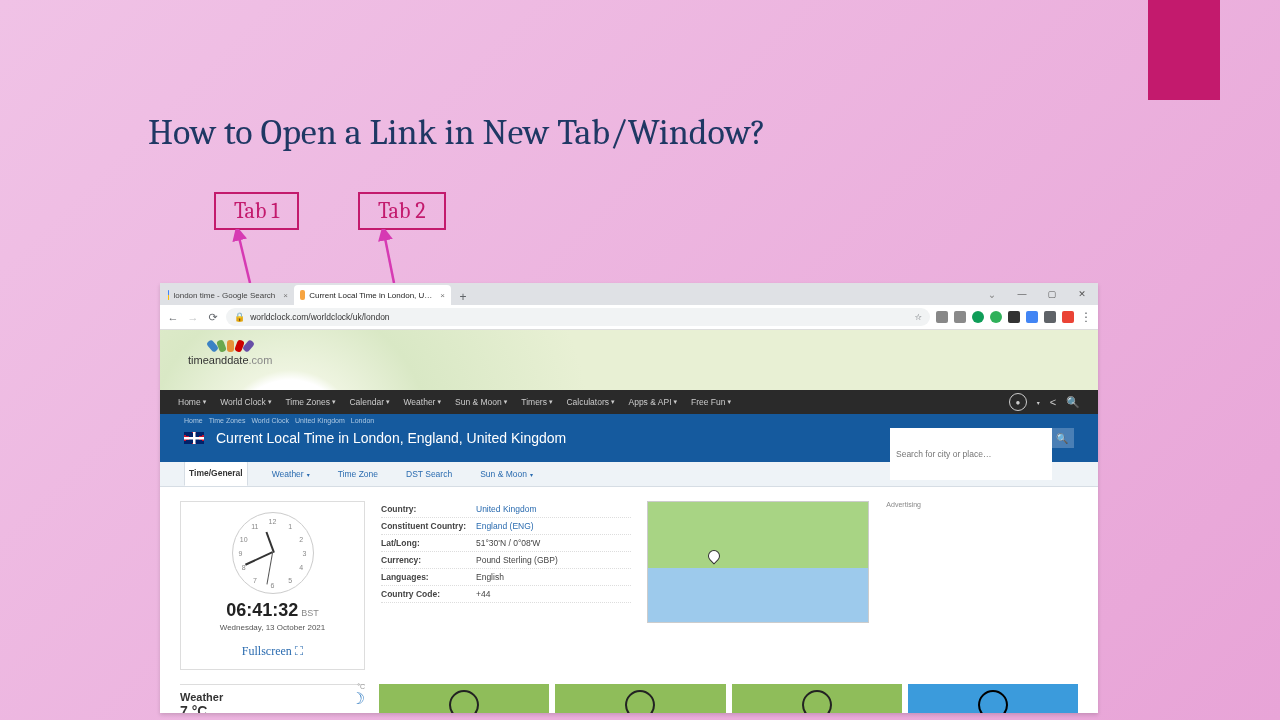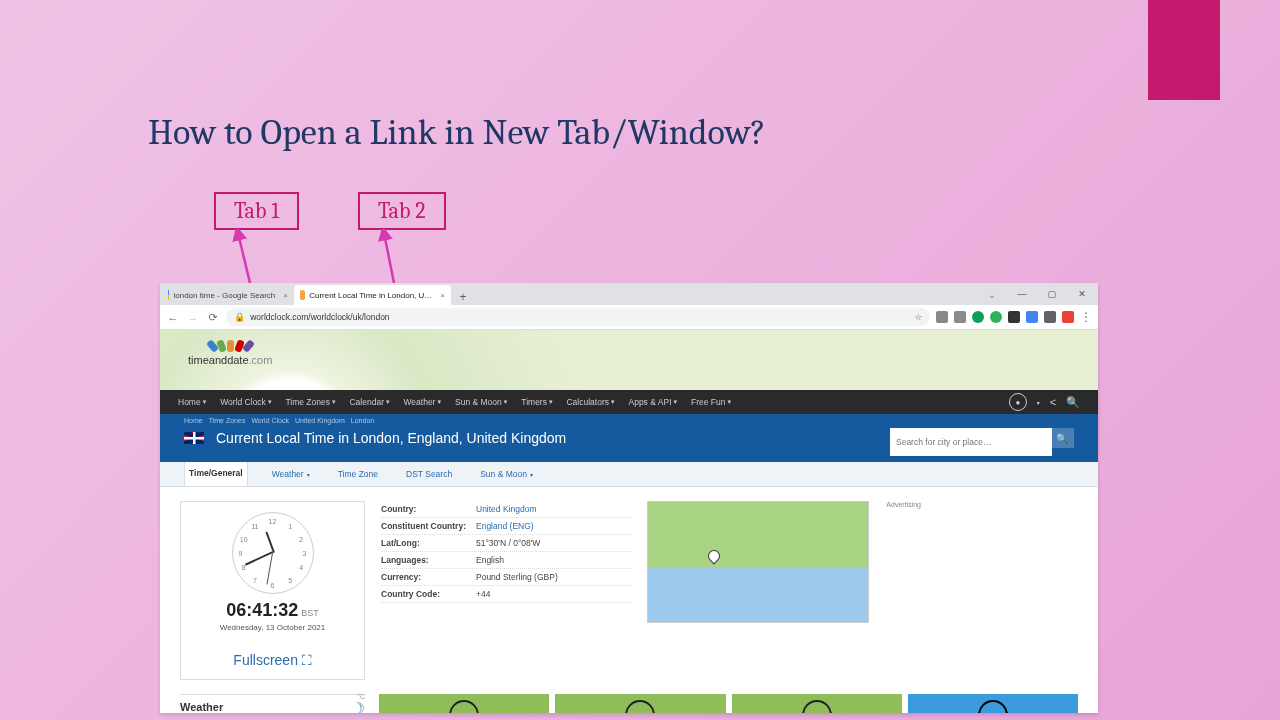--- a/index.html
+++ b/index.html
@@ -36,21 +36,21 @@
   .nav .sp{flex:1;}
   .nav .chev{font-size:7px;}
   .nav-right{display:flex;gap:10px;align-items:center;font-size:11px;}
   
   .bluebar{height:48px;background:#155a9e;display:flex;align-items:center;padding:0 24px 0 56px;color:#fff;position:relative;}
   .flag{width:20px;height:12px;position:absolute;left:24px;top:18px;background:linear-gradient(#012169,#012169);}
   .flag::before{content:"";position:absolute;inset:0;background:conic-gradient(from 0deg,#c8102e 0 5%,transparent 5% 20%,#c8102e 20% 30%,transparent 30% 45%,#c8102e 45% 55%,transparent 55% 70%,#c8102e 70% 80%,transparent 80% 95%,#c8102e 95%);}
   .flag::after{content:"";position:absolute;inset:0;background:linear-gradient(#fff,#fff) center/100% 2.5px no-repeat,linear-gradient(#fff,#fff) center/2.5px 100% no-repeat,linear-gradient(#c8102e,#c8102e) center/100% 1.5px no-repeat,linear-gradient(#c8102e,#c8102e) center/1.5px 100% no-repeat;}
   .btitle{font-size:14px;font-weight:normal;}
   .searchwrap{position:absolute;right:24px;top:14px;display:flex;}
-  .searchbox{width:150px;height:20px;border:none;font-size:8.5px;padding:4px 6px;color:#555;}
+  .searchbox{width:150px;height:20px;border:none;font-size:8.5px;padding:16px 6px;color:#555;}
   .searchbtn{width:22px;height:20px;background:#4a7fb5;color:#fff;display:flex;align-items:center;justify-content:center;font-size:10px;}
   .bread{position:absolute;top:3px;left:24px;font-size:7px;color:#bcd4ea;display:flex;gap:6px;}
   .bluebar .bread span{opacity:.9;}
   
   .subtabs{height:24px;background:#eef3f7;border-bottom:1px solid #d6dde4;display:flex;align-items:flex-end;padding:0 24px;font-size:8.5px;color:#2b6cb0;gap:20px;}
   .subtabs .st{height:24px;display:flex;align-items:center;gap:3px;padding:0 4px;}
   .subtabs .st.active{background:#fff;border:1px solid #d6dde4;border-bottom:1px solid #fff;border-radius:3px 3px 0 0;font-weight:bold;color:#333;}
   .subtabs .chev{font-size:6px;}
   
   .content{padding:14px 20px;display:flex;gap:16px;position:relative;}
@@ -58,21 +58,21 @@
   .clock-box{background:#fff;border:1px solid #ddd;padding:10px;text-align:center;}
   .clockface{width:80px;height:80px;border:1px solid #ccc;border-radius:50%;margin:0 auto 6px;position:relative;}
   .clockface .num{position:absolute;font-size:7px;color:#888;transform:translate(-50%,-50%);}
   .hand{position:absolute;left:50%;top:50%;transform-origin:0 0;background:#333;}
   .hh{width:22px;height:2px;transform:rotate(-110deg);}
   .mm{width:30px;height:1.5px;transform:rotate(155deg);}
   .ss{width:32px;height:1px;background:#555;transform:rotate(100deg);}
   .bigtime{font-size:18px;font-weight:bold;color:#222;}
   .tz{font-size:9px;font-weight:normal;color:#888;margin-left:3px;margin-top:15px;}
   .datestr{font-size:8px;color:#555;margin-top:2px;}
-  .fslink{font-size:14px;color:#2b6cb0;margin-top:20px;display:inline-block;}
+  .fslink{font-size:12px;color:#2b6cb0;margin-top:12px;display:inline-block;font-family:Liberation Serif, serif;}
   .col-mid{width:250px;font-size:8.5px;}
   .kv{display:flex;padding:3px 0;border-bottom:1px dotted #ddd;}
   .kv .k{width:95px;font-weight:bold;color:#444;}
   .kv .v{color:#2b6cb0;}
   .kv .v.plain{color:#444;}
   .col-map{width:220px;height:120px;background:linear-gradient(180deg,#a8d484 0%,#a8d484 55%,#9dcaec 55%,#9dcaec 100%);position:relative;border:1px solid #ccc;}
   .maplabel{position:absolute;right:-52px;top:0;font-size:7px;color:#888;}
   .pin{position:absolute;left:60px;top:48px;width:10px;height:10px;background:#fff;border:1px solid #333;border-radius:50% 50% 50% 0;transform:rotate(-45deg);}
   
   .wrow{display:flex;gap:14px;padding:0 20px;align-items:flex-start;}
@@ -287,26 +287,26 @@
         </div>
         <div class="kv">
           <div class="k">Constituent Country:</div>
           <div class="v">England (ENG)</div>
         </div>
         <div class="kv">
           <div class="k">Lat/Long:</div>
           <div class="v plain">51°30'N / 0°08'W</div>
         </div>
         <div class="kv">
+          <div class="k">Currency:</div>
+          <div class="v plain">Pound Sterling (GBP)</div>
+        </div>
+        <div class="kv">
           <div class="k">Languages:</div>
           <div class="v plain">English</div>
-        </div>
-        <div class="kv">
-          <div class="k">Currency:</div>
-          <div class="v plain">Pound Sterling (GBP)</div>
         </div>
         <div class="kv">
           <div class="k">Country Code:</div>
           <div class="v plain">+44</div>
         </div>
       </div>
     <div style="position:relative;">
       <div class="col-map">
         <div class="pin"></div>
       </div>

